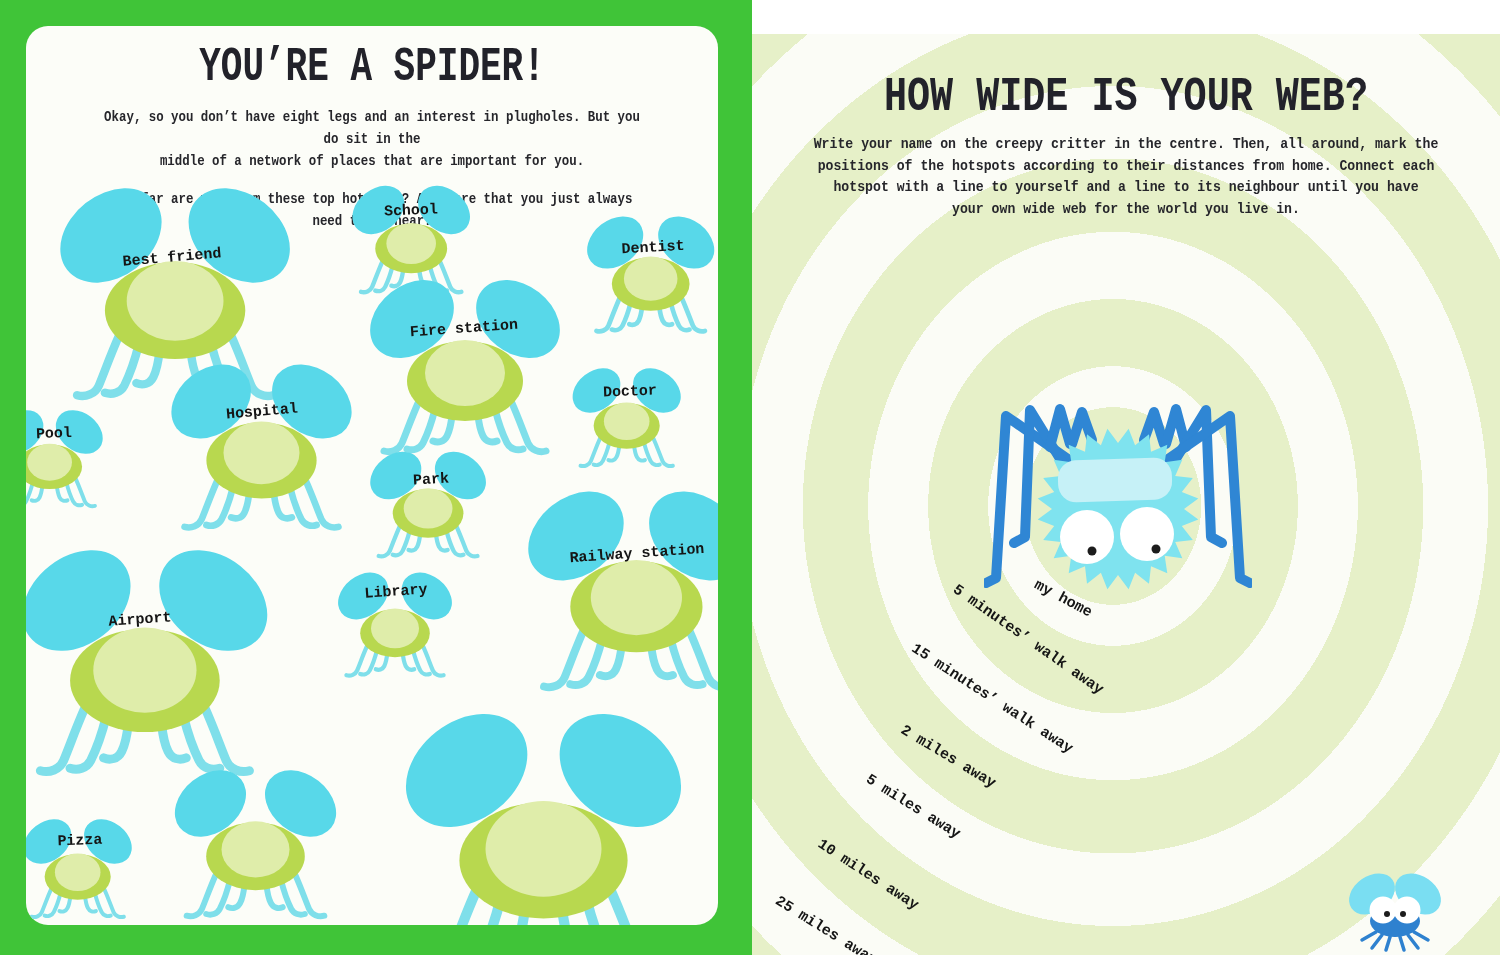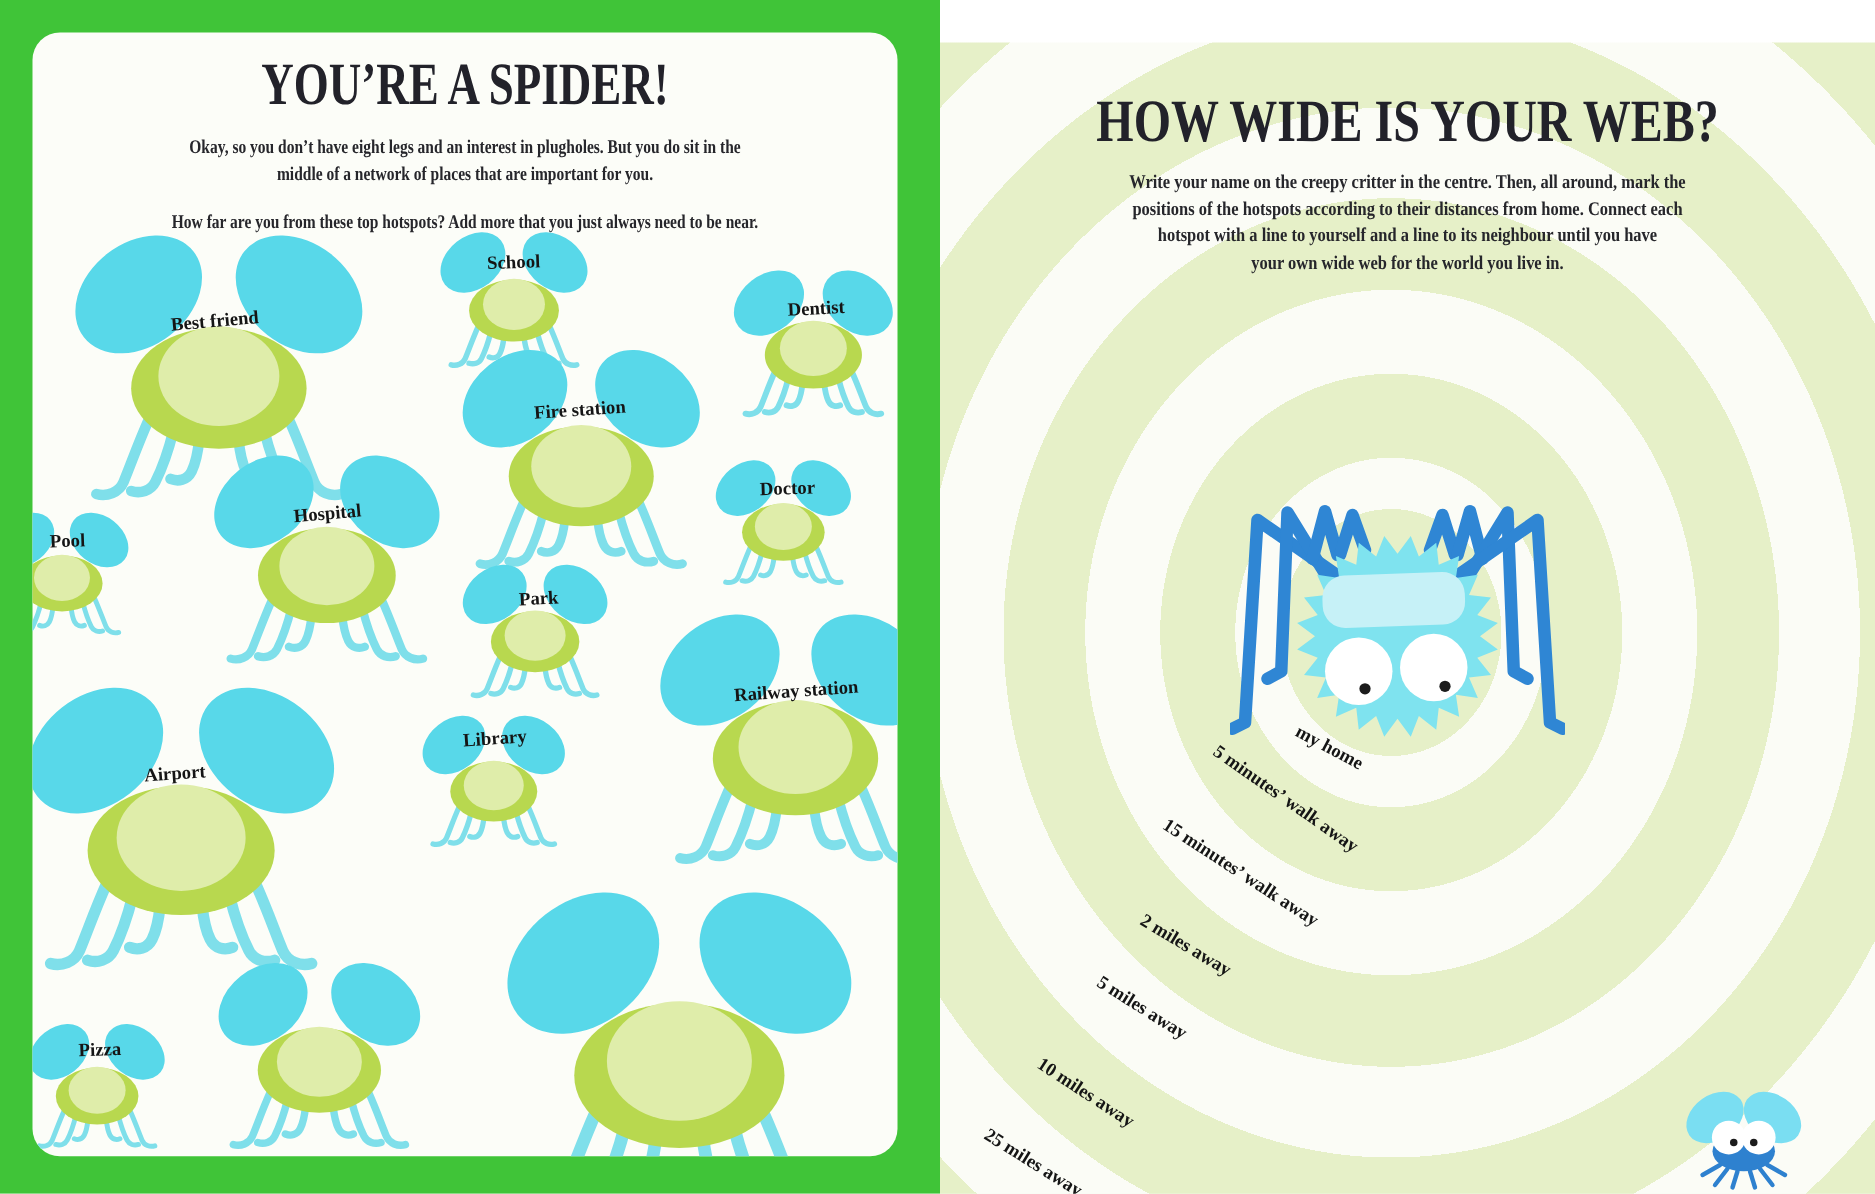--- a/index.html
+++ b/index.html
@@ -1,18 +1,18 @@
 <!DOCTYPE html>
 <html><head>
 <meta charset="utf-8">
 <style>
   html,body{margin:0;padding:0;background:#ffffff;}
   .canvas{
     position:relative;width:1500px;height:955px;overflow:hidden;
-    font-family:Liberation Serif, serif;
+    font-family:Liberation Mono, monospace;
     --frame-green:#40c438;--page-white:#fcfdf8;--ink:#22222a;
     --ring-green:#e6f0c8;--ring-white:#fbfcf6;
   }
   .left-half{position:absolute;left:0;top:0;width:752px;height:955px;background:var(--frame-green);}
   .page{position:absolute;left:26px;top:26px;width:692px;height:899px;background:var(--page-white);
         border-radius:22px;overflow:hidden;}
   .page-title{margin:14px 0 0;text-align:center;font-size:48px;font-weight:bold;color:var(--ink);
         transform:scaleX(.75);transform-origin:50% 50%;letter-spacing:0;}
   .right-half .page-title{margin-top:36px;transform:scaleX(.8);}
   .hand{font-weight:bold;color:#26262b;white-space:pre-line;text-align:center;}

